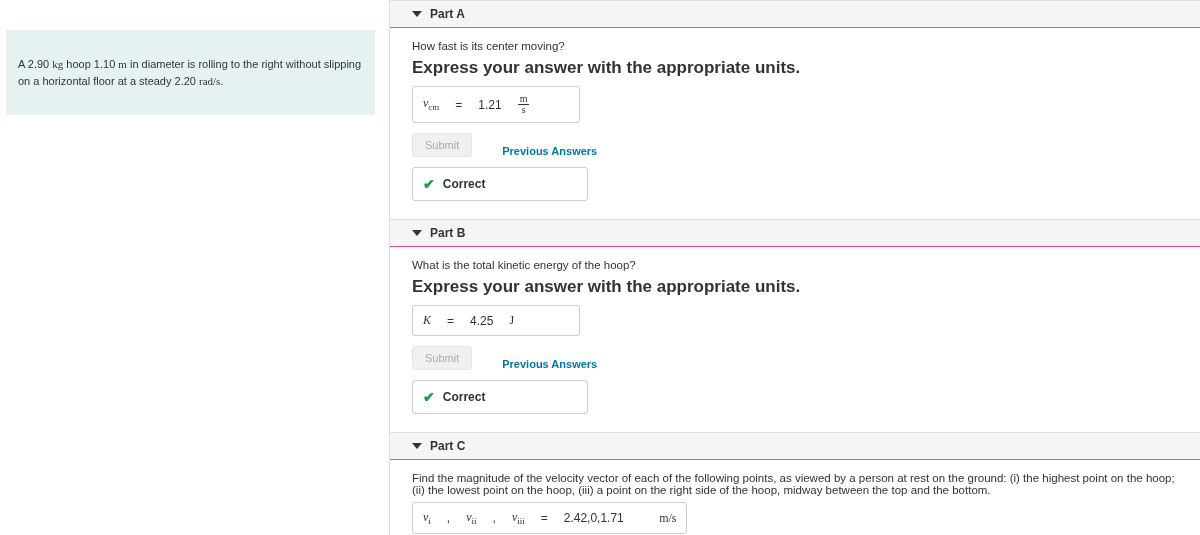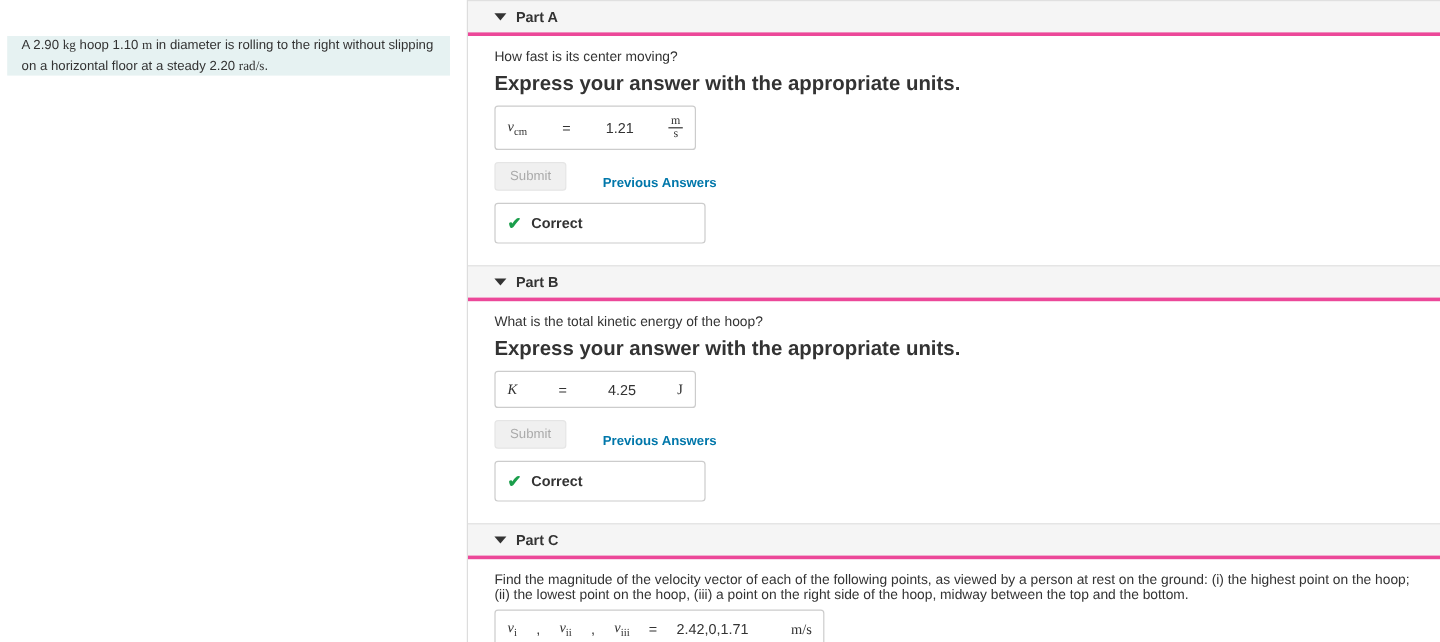--- a/index.html
+++ b/index.html
@@ -1,27 +1,27 @@
 <!DOCTYPE html>
 <html><head>
 <meta charset="utf-8">
 <style>
   * { box-sizing: border-box; margin: 0; padding: 0; }
   body { font-family: Arial, Helvetica, sans-serif; font-size: 12px; color: #333; background: #fff; width: 1200px; }
   .layout { display: flex; }
   .left-col { width: 390px; padding: 30px 14px 0 6px; border-right: 1px solid #ddd; min-height: 535px; }
   .right-col { flex: 1; padding: 0 0 20px 0; }
-  .problem-box { background: #e6f2f2; padding: 0 12px; line-height: 1.5; font-size: 11px; }
-  .part-header { background: #f5f5f5; border-top: 1px solid #e0e0e0; border-bottom: 3px solid #ec4899; padding: 6px 12px 6px 22px; display: flex; align-items: center; gap: 8px; }
+  .problem-box { background: #e6f2f2; padding: 26px 12px; line-height: 1.5; font-size: 11px; }
+  .part-header { background: #f5f5f5; border-top: 1px solid #e0e0e0; border-bottom: 1px solid #ec4899; padding: 6px 12px 6px 22px; display: flex; align-items: center; gap: 8px; }
   .chev { width: 0; height: 0; border-left: 5px solid transparent; border-right: 5px solid transparent; border-top: 6px solid #333; display: inline-block; }
   .part-title { font-weight: bold; font-size: 12px; }
   .part-body { padding: 12px 24px 18px 22px; }
   .question { font-size: 11.5px; margin-bottom: 6px; }
   .instruction { font-size: 17px; font-weight: bold; margin-bottom: 8px; }
-  .answer-box { border: 1px solid #ccc; border-radius: 3px; padding: 7px 10px; display: inline-flex; align-items: center; gap: 16px; min-width: 168px; font-size: 12px; margin-bottom: 10px; justify-content: space-between; }
+  .answer-box { border: 1px solid #ccc; border-radius: 3px; padding: 7px 10px; display: inline-flex; align-items: center; gap: 16px; min-width: 168px; font-size: 12px; margin-bottom: 10px; }
   .var { font-style: italic; font-family: 'Times New Roman', serif; }
   .sub { font-size: 0.75em; vertical-align: sub; font-style: normal; }
   .frac { display: inline-flex; flex-direction: column; align-items: center; font-size: 10px; line-height: 1; font-family: 'Times New Roman', serif; }
   .frac .num { border-bottom: 1px solid #333; padding: 0 2px; }
   .row-actions { display: flex; align-items: flex-end; gap: 30px; margin-bottom: 10px; }
   .submit-btn { background: #f0f0f0; color: #aaa; border: 1px solid #e5e5e5; border-radius: 3px; padding: 5px 12px; font-size: 11px; cursor: default; }
   .prev-link { color: #0077aa; font-size: 11px; font-weight: bold; cursor: pointer; }
   .feedback { border: 1px solid #ccc; border-radius: 3px; padding: 8px 10px; display: inline-flex; align-items: center; gap: 8px; min-width: 176px; }
   .check { color: #1a9e4b; font-weight: bold; font-size: 14px; }
   .feedback-text { font-weight: bold; font-size: 12px; }

